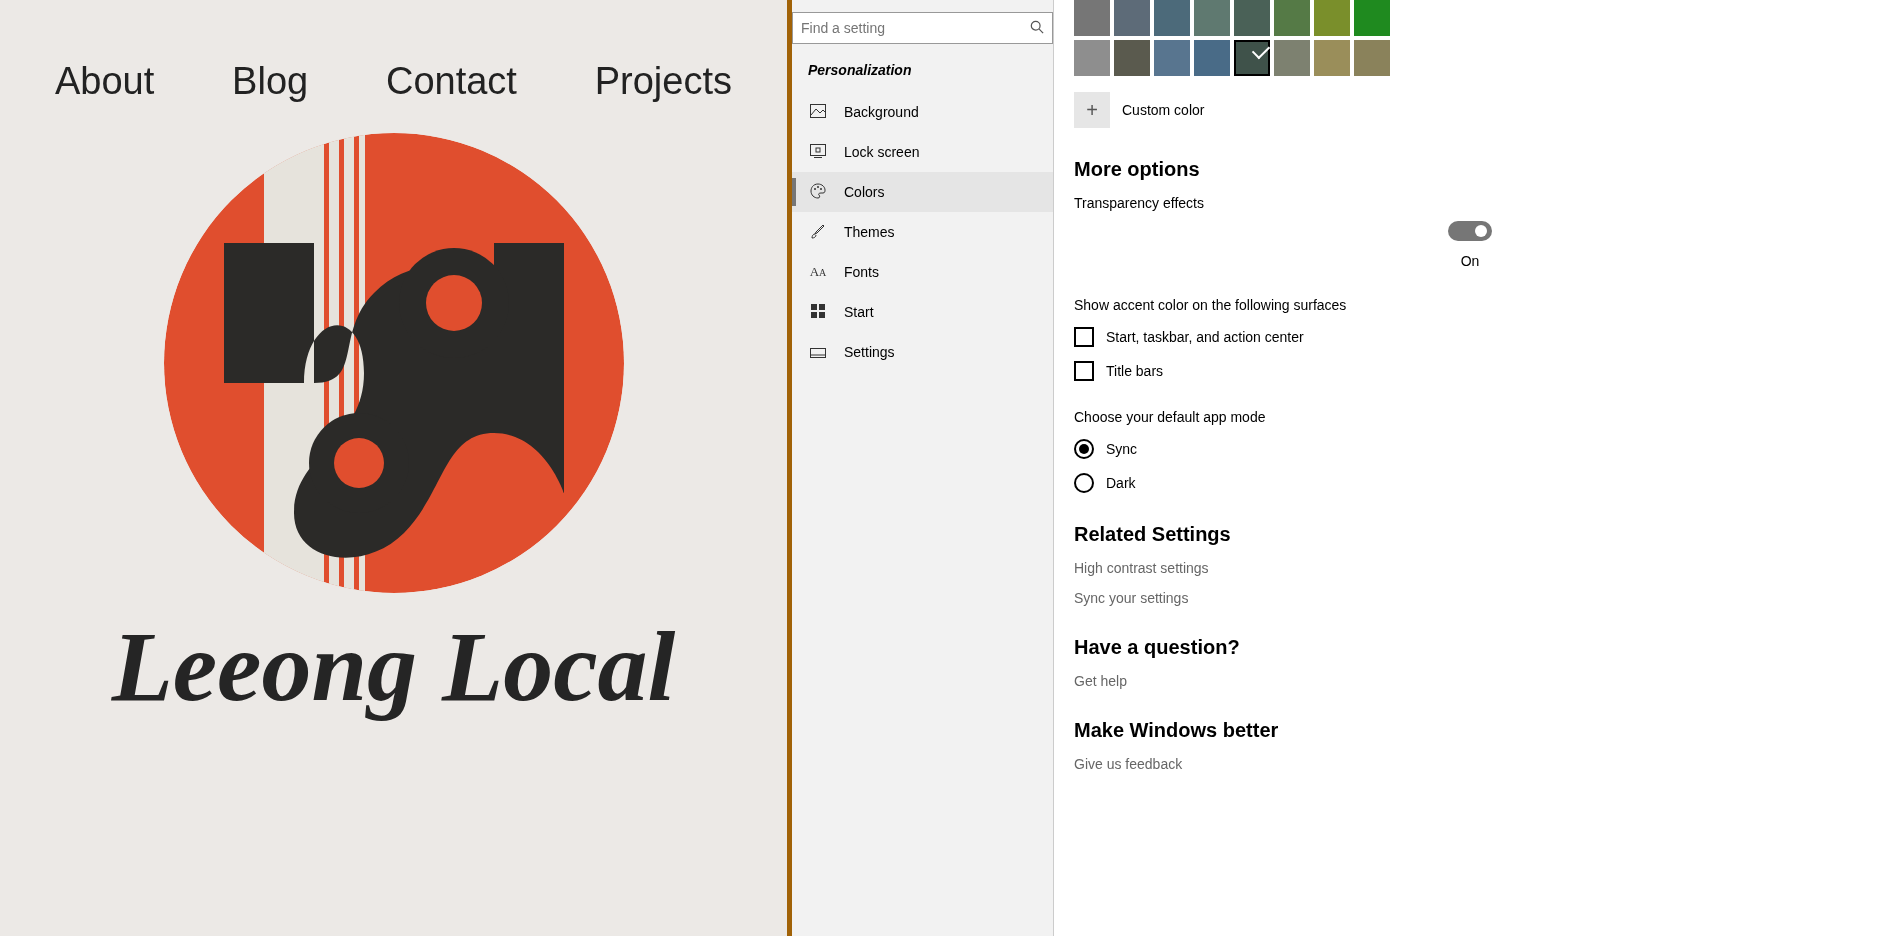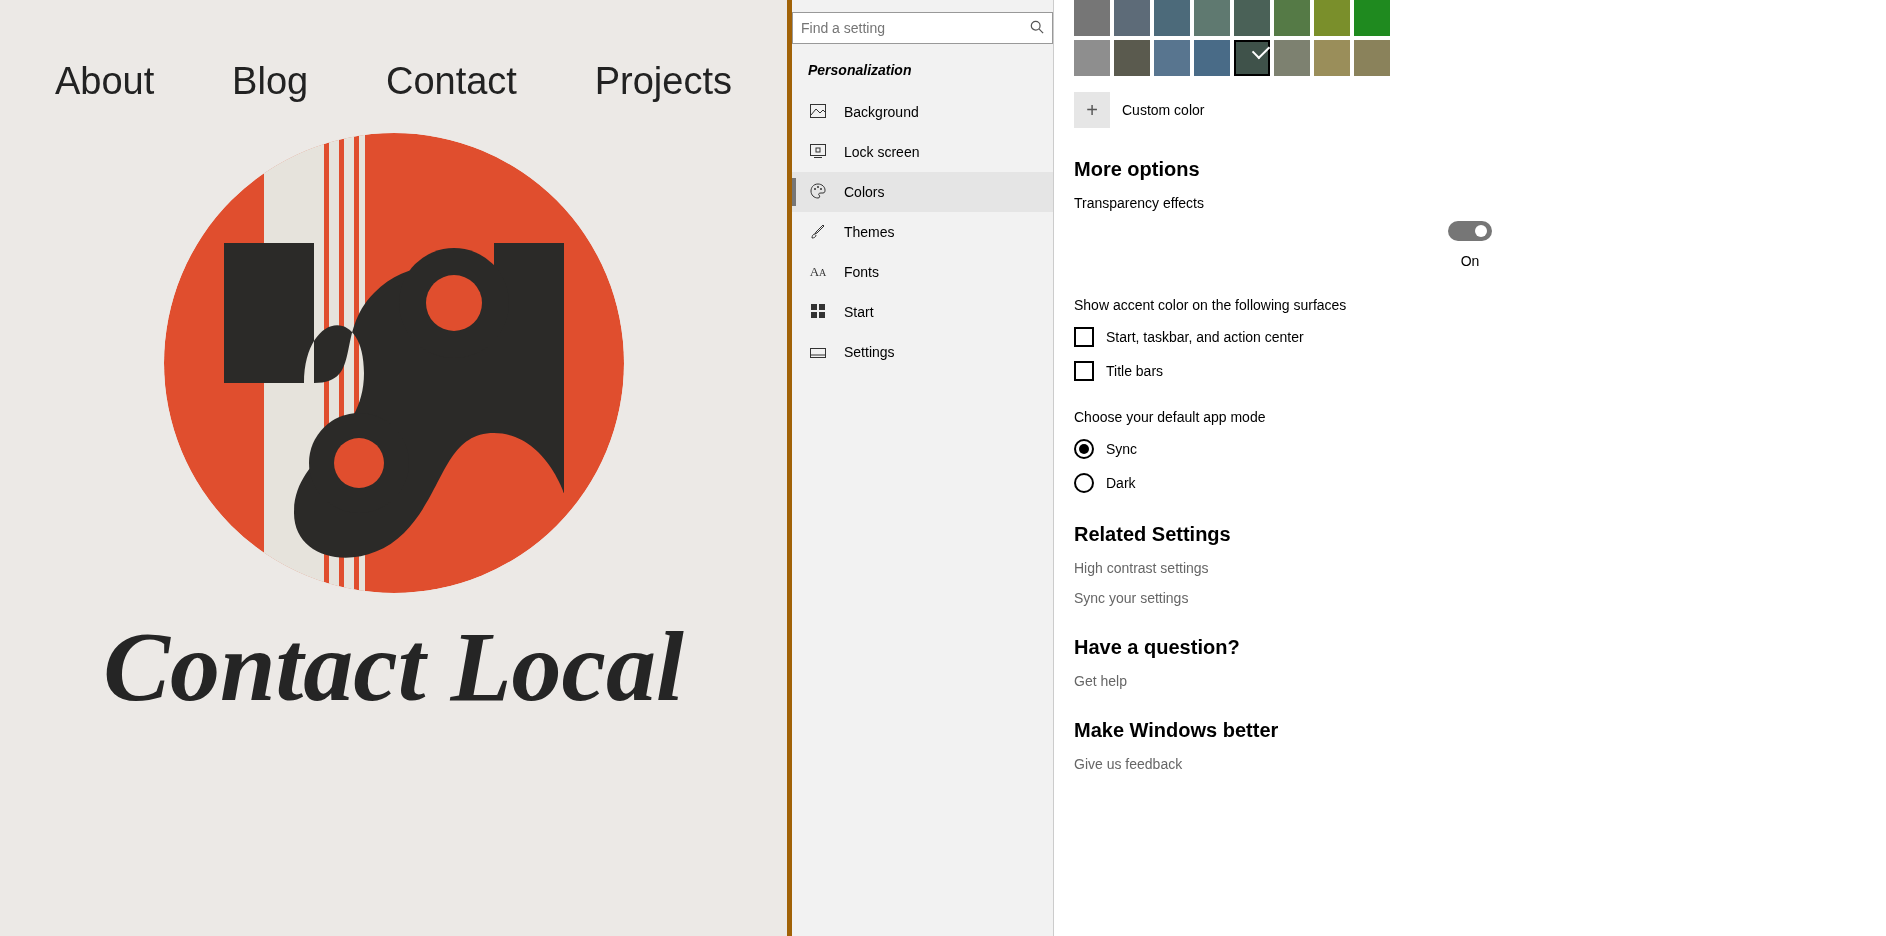--- a/index.html
+++ b/index.html
@@ -199,21 +199,21 @@
           <rect x="195" y="0" width="6" height="460" fill="#e6e3dc"></rect>
 
           <path d="M60 110 L60 250 L140 250 C140 180 200 170 200 240 C200 310 130 320 130 380 C130 430 200 440 240 400 C280 360 280 300 330 300 C380 300 400 360 400 360 L400 110 L330 110 L330 170 C300 130 250 120 210 160 C170 200 200 250 150 250 L150 110 Z" fill="#2b2a28"></path>
           <circle cx="290" cy="170" r="55" fill="#2b2a28"></circle>
           <circle cx="290" cy="170" r="28" fill="#e04e2e"></circle>
           <circle cx="195" cy="330" r="50" fill="#2b2a28"></circle>
           <circle cx="195" cy="330" r="25" fill="#e04e2e"></circle>
         </g>
       </svg>
     </div>
-    <div class="site-title">Contact Local</div>
+    <div class="site-title">Leeong Local</div>
     <div style="height:80px"></div>
   </div>
 </div>
 
 <div class="settings-sidebar">
   <div class="search-box">
     <input type="text" placeholder="Find a setting" style="">
     <span class="icon">
       <svg width="14" height="14" viewBox="0 0 16 16">
           <circle cx="6.5" cy="6.5" r="5" stroke="#555" stroke-width="1.4" fill="none"></circle>

